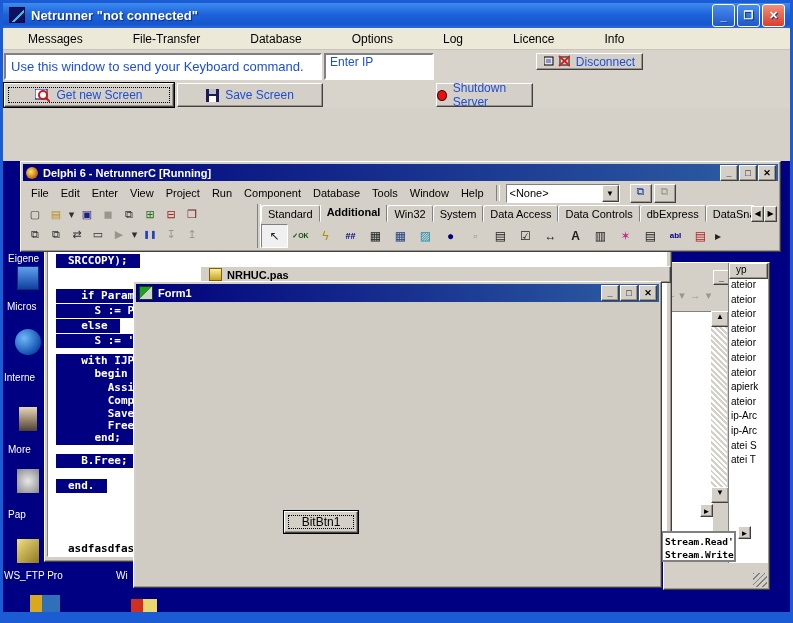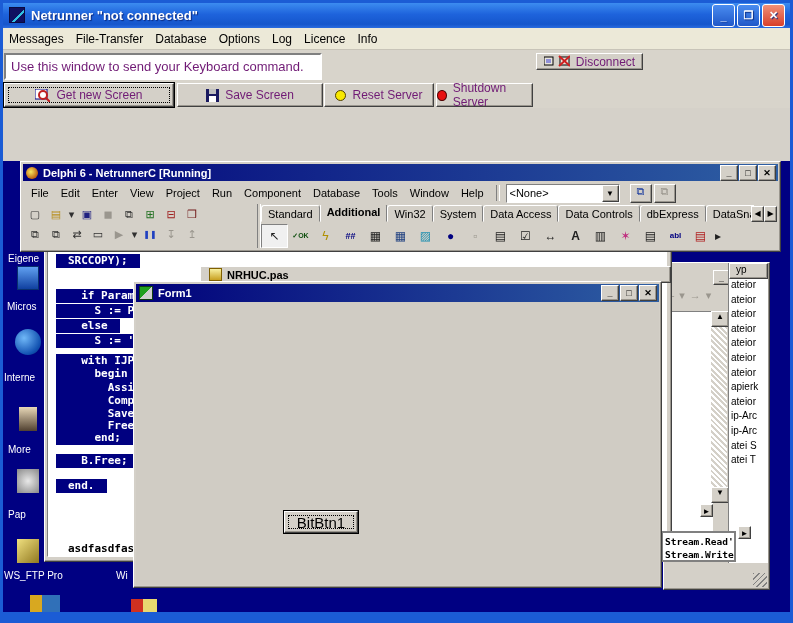--- a/index.html
+++ b/index.html
@@ -15,23 +15,23 @@
   .xp-title{left:3px;top:3px;width:787px;height:25px;
     background:linear-gradient(180deg,#3c8cf0 0%,#1e63dc 45%,#1556cc 85%,#2a6ce0 100%);
     display:flex;align-items:center;color:#fff;font-weight:bold;font-size:13px;
     text-shadow:1px 1px 1px #0a2a80}
   .xp-btn{width:21px;height:21px;border:1px solid #fff;border-radius:3px;margin-left:2px;
     color:#fff;font-size:11px;font-weight:bold;display:flex;align-items:center;justify-content:center;
     background:linear-gradient(180deg,#4a8cf0,#2058c8)}
   .xp-close{background:linear-gradient(180deg,#f09078,#d8402a)}
   .menubar{left:3px;top:28px;width:787px;height:22px;background:#ece9d8;
     display:flex;align-items:center;font-size:12px;color:#000;border-bottom:1px solid #c8c4b8}
-  .menubar span{padding:3px 6px}
+  .menubar span{padding:3px 25px}
   .nrtb{left:3px;top:50px;width:787px;height:58px;background:#d8d4cb}
-  .tbcell{position:absolute;box-sizing:border-box;display:flex;align-items:center;font-size:12px;color:#701a75}
+  .tbcell{position:absolute;box-sizing:border-box;display:flex;align-items:center;font-size:12px;color:#1d4ed8}
   .tbbtn{justify-content:center;gap:6px}
   .dot{width:11px;height:11px;border-radius:50%;display:inline-block;box-sizing:border-box}
   .filler{left:3px;top:108px;width:787px;height:53px;background:#d5d1c9}
   
   .remote{left:3px;top:161px;width:787px;height:451px;background:#000082}
   .dlabel{position:absolute;color:#fff;font-size:10px;white-space:nowrap}
   .dicon{position:absolute}
   
   .ctitle{background:linear-gradient(90deg,#00007a,#2e5fa3);color:#fff;font-weight:bold;
     font-size:11px;display:flex;align-items:center}
@@ -72,20 +72,21 @@
   <span>Database</span>
   <span>Options</span>
   <span>Log</span>
   <span>Licence</span>
   <span>Info</span>
 </div>
 
 <div class="abs nrtb">
 
   <div class="tbcell s2" style="left:1px;top:3px;width:318px;height:27px;padding-left:5px;font-size:13px">Use this window to send your Keyboard command.</div>
+  <div class="tbcell s2" style="left:321px;top:3px;width:110px;height:27px;padding-left:4px;align-items:flex-start">Enter IP</div>
   <div class="tbcell tbbtn r" style="left:533px;top:3px;width:107px;height:17px">
     <svg width="26" height="14">
       <rect x="0" y="2" width="9" height="8" fill="#e8e4dc" stroke="#000"></rect>
       <rect x="2" y="4" width="5" height="4" fill="#9090d8"></rect>
       <rect x="16" y="2" width="9" height="8" fill="#e8e4dc" stroke="#000"></rect>
       <line x1="15" y1="1" x2="26" y2="11" stroke="#d02020" stroke-width="2"></line>
       <line x1="26" y1="1" x2="15" y2="11" stroke="#d02020" stroke-width="2"></line>
     </svg>
     <span>Disconnect</span>
   </div>
@@ -99,24 +100,20 @@
     </svg>
     <span>Get new Screen</span>
   </div>
   <div class="tbcell tbbtn r" style="left:174px;top:33px;width:146px;height:24px">
     <svg width="13" height="13">
       <rect x="0" y="0" width="13" height="13" fill="#1a1a60"></rect>
       <rect x="3" y="0" width="7" height="5" fill="#c0c0c0"></rect>
       <rect x="3" y="7" width="7" height="6" fill="#fff"></rect>
     </svg>
     <span>Save Screen</span>
-  </div>
-  <div class="tbcell tbbtn r" style="left:321px;top:33px;width:110px;height:24px">
-    <span class="dot" style="background:#f8e800;border:1px solid #504000"></span>
-    <span>Reset Server</span>
   </div>
   <div class="tbcell tbbtn r" style="left:433px;top:33px;width:97px;height:24px">
     <span class="dot" style="background:#e81010;border:1px solid #500000"></span>
     <span>Shutdown Server</span>
   </div>
 </div>
 
 <div class="abs filler"></div>
 
 <div class="abs remote">
@@ -214,21 +211,21 @@
       <span style="width:12px;height:12px;background:linear-gradient(135deg,#20a020 0 50%,#d0d0d0 50%);border:1px solid #104010;margin-right:5px"></span>
       <span>Form1</span>
       <span style="margin-left:auto;display:flex;margin-right:2px">
         <span class="cbtn r">_</span>
         <span class="cbtn r">□</span>
         <span class="cbtn r">✕</span>
       </span>
     </div>
     <div class="abs" style="left:2px;top:20px;right:2px;bottom:2px;background:#d0ccc4">
       <div class="abs r" style="left:148px;top:209px;width:74px;height:22px;outline:1px solid #000;
-           display:flex;align-items:center;justify-content:center;font-size:15px">
+           display:flex;align-items:center;justify-content:center;font-size:12px">
         <span style="position:absolute;inset:3px;border:1px dotted #000"></span>
         <span>BitBtn1</span>
       </div>
     </div>
   </div>
 
   <div class="abs r" style="left:17px;top:0px;width:761px;height:91px">
     <div class="ctitle" style="position:absolute;left:2px;top:2px;right:2px;height:17px;padding-left:3px">
       <span style="width:12px;height:12px;border-radius:50%;background:radial-gradient(circle at 40% 40%,#f8e860,#c06010 70%,#603008);margin-right:5px"></span>
       <span>Delphi 6 - NetrunnerC [Running]</span>

